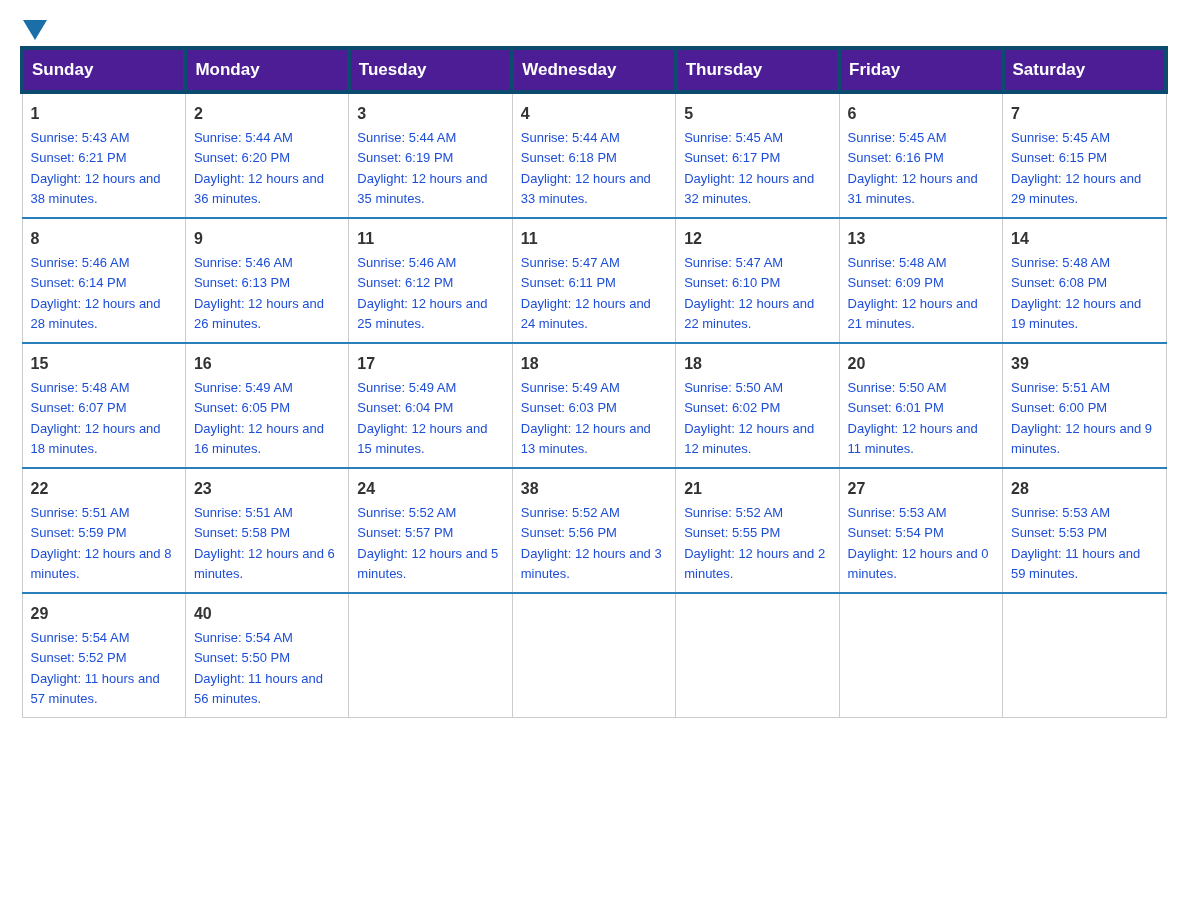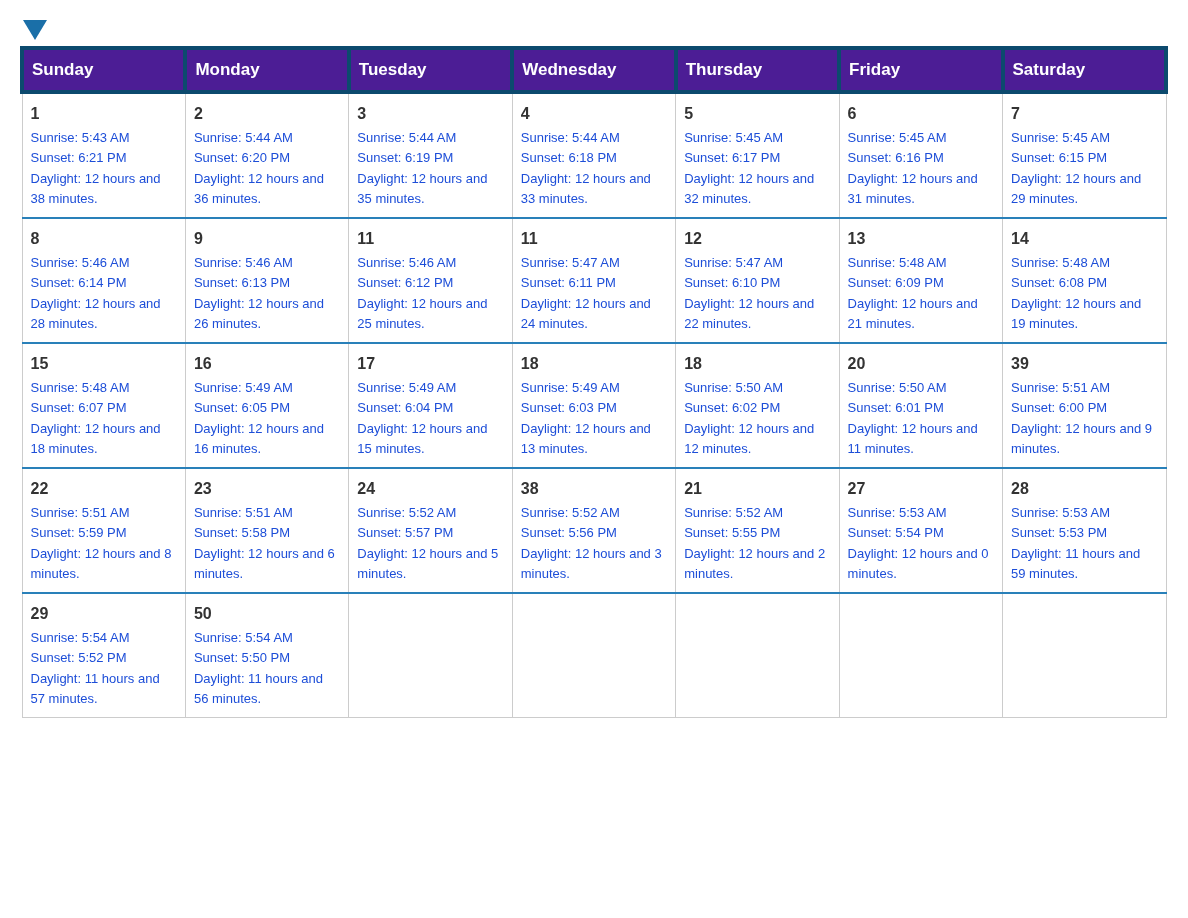--- a/index.html
+++ b/index.html
@@ -186,21 +186,21 @@
           <td><span class="day-number">21</span>
 <span class="day-info">Sunrise: 5:52 AM<br>Sunset: 5:55 PM<br>Daylight: 12 hours and 2 minutes.</span></td>
           <td><span class="day-number">27</span>
 <span class="day-info">Sunrise: 5:53 AM<br>Sunset: 5:54 PM<br>Daylight: 12 hours and 0 minutes.</span></td>
           <td><span class="day-number">28</span>
 <span class="day-info">Sunrise: 5:53 AM<br>Sunset: 5:53 PM<br>Daylight: 11 hours and 59 minutes.</span></td>
         </tr>
         <tr class="week-row">
           <td><span class="day-number">29</span>
 <span class="day-info">Sunrise: 5:54 AM<br>Sunset: 5:52 PM<br>Daylight: 11 hours and 57 minutes.</span></td>
-          <td><span class="day-number">50</span>
+          <td><span class="day-number">40</span>
 <span class="day-info">Sunrise: 5:54 AM<br>Sunset: 5:50 PM<br>Daylight: 11 hours and 56 minutes.</span></td>
           <td class="empty-cell"></td>
           <td class="empty-cell"></td>
           <td class="empty-cell"></td>
           <td class="empty-cell"></td>
           <td class="empty-cell"></td>
         </tr>
       </tbody>
   </table>
 </div>

